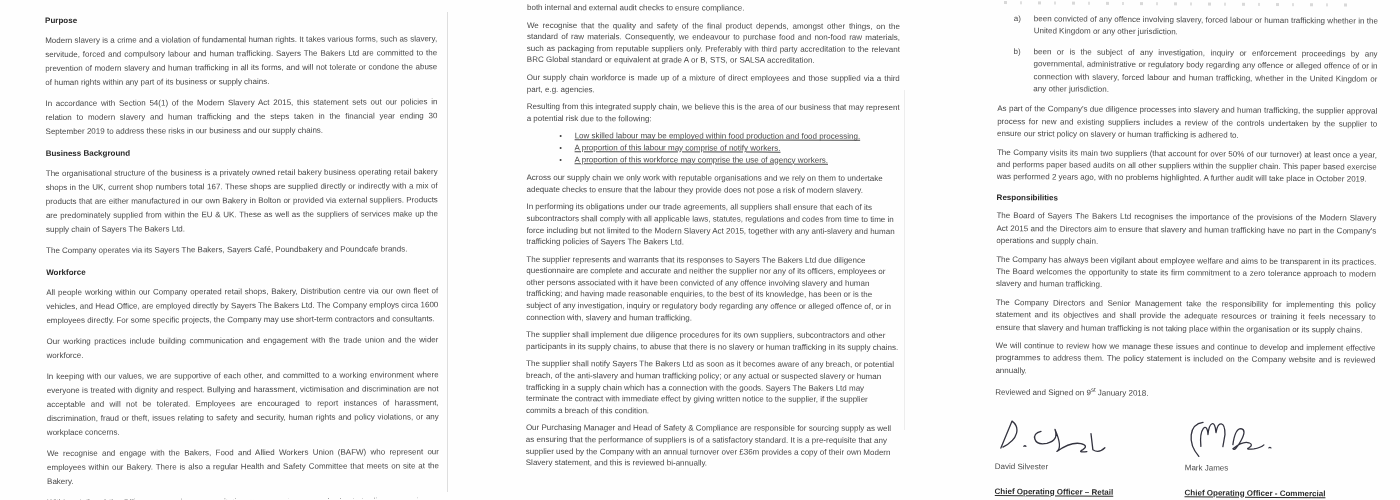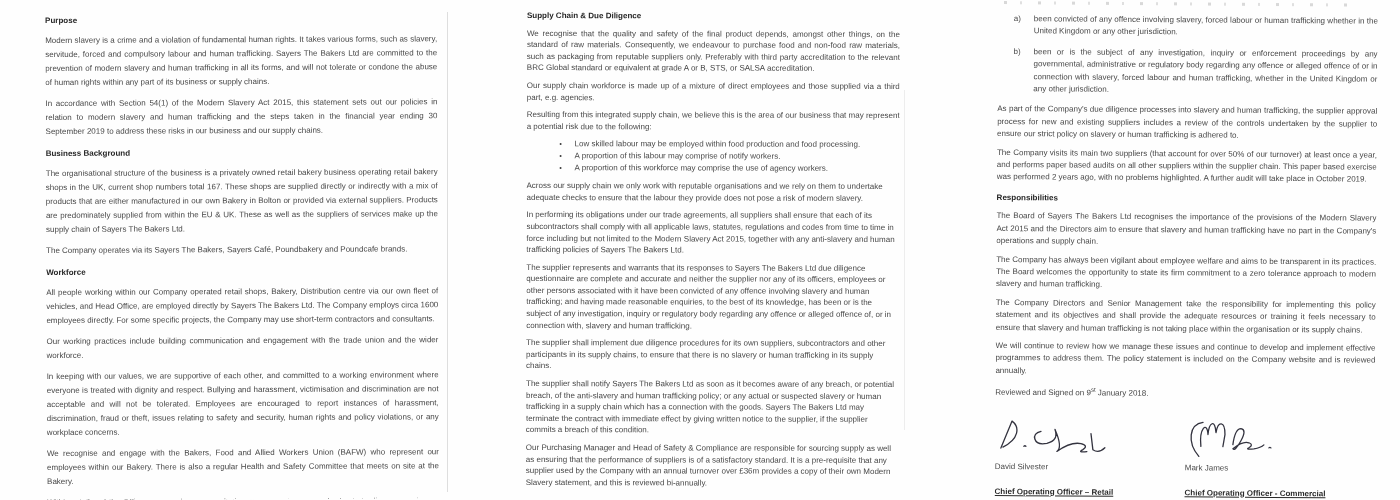--- a/index.html
+++ b/index.html
@@ -7,21 +7,21 @@
     width:1400px;height:500px;position:relative;overflow:hidden;
     background:#fefefe;
     font-family:"Liberation Sans",sans-serif;
     color:#474747;
   }
   .page{position:absolute;overflow:hidden;transform-origin:top left;}
   .page p{margin:0 0 6px;text-align:justify;}
   .page p.left{text-align:left;}
   .hd{font-weight:bold;color:#262626;margin:8px 0 6px;}
   .page ul{margin:2px 0 7px;padding-left:44px;list-style:disc;}
-  .page li{padding-left:4px;}
+  .page li{padding-left:4px;text-decoration:underline;}
   .page li::marker{color:#3c3c3c;font-size:7px;}
   .alpha{margin:0 0 4px;}
   .arow{display:flex;gap:7px;margin:0 0 8px;padding-left:16px;}
   .alab{flex:0 0 13px;}
   .atx{flex:1;text-align:justify;}
 
   .page1{left:45px;top:6px;width:392px;height:494px;font-size:8px;line-height:14px;transform:rotate(-0.25deg);}
   .page1 p{margin-bottom:7px;}
   .page2{left:527px;top:2px;width:373px;height:498px;font-size:8px;line-height:11.6px;transform:rotate(0.15deg);}
   .page3{left:998px;top:0;width:380px;height:500px;font-size:8px;line-height:12.4px;transform:rotate(0.4deg);}
@@ -59,33 +59,33 @@
       <p>All people working within our Company operated retail shops, Bakery, Distribution centre via our own fleet of vehicles, and Head Office, are employed directly by Sayers The Bakers Ltd.  The Company employs circa 1600 employees directly.  For some specific projects, the Company may use short-term contractors and consultants.</p>
       <p>Our working practices include building communication and engagement with the trade union and the wider workforce.</p>
       <p>In keeping with our values, we are supportive of each other, and committed to a working environment where everyone is treated with dignity and respect.  Bullying and harassment, victimisation and discrimination are not acceptable and will not be tolerated.  Employees are encouraged to report instances of harassment, discrimination, fraud or theft, issues relating to safety and security, human rights and policy violations, or any workplace concerns.</p>
       <p>We recognise and engage with the Bakers, Food and Allied Workers Union (BAFW) who represent our employees within our Bakery.  There is also a regular Health and Safety Committee that meets on site at the Bakery.</p>
       <p>Within retail and the Offices, an employee consultation group meet on a regular basis to discuss any issues relating to employment, terms and conditions, health and safety etc.</p>
     </div>
 </div>
 
 <div class="page page2">
   <div>
-      <div class="hd">Supply Chain &amp; Due Diligence</div>
+      <p class="left">both internal and external audit checks to ensure compliance.</p>
       <p>We recognise that the quality and safety of the final product depends, amongst other things, on the standard of raw materials.  Consequently, we endeavour to purchase food and non-food raw materials, such as packaging from reputable suppliers only.  Preferably with third party accreditation to the relevant BRC Global standard or equivalent at grade A or B, STS, or SALSA accreditation.</p>
       <p>Our supply chain workforce is made up of a mixture of direct employees and those supplied via a third part, e.g. agencies.</p>
       <p>Resulting from this integrated supply chain, we believe this is the area of our business that may represent a potential risk due to the following:</p>
       <ul>
         <li>Low skilled labour may be employed within food production and food processing.</li>
         <li>A proportion of this labour may comprise of notify workers.</li>
         <li>A proportion of this workforce may comprise the use of agency workers.</li>
       </ul>
       <p class="left">Across our supply chain we only work with reputable organisations and we rely on them to undertake adequate checks to ensure that the labour they provide does not pose a risk of modern slavery.</p>
       <p class="left">In performing its obligations under our trade agreements, all suppliers shall ensure that each of its subcontractors shall comply with all applicable laws, statutes, regulations and codes from time to time in force including but not limited to the Modern Slavery Act 2015, together with any anti-slavery and human trafficking policies of Sayers The Bakers Ltd.</p>
       <p class="left">The supplier represents and warrants that its responses to Sayers The Bakers Ltd due diligence questionnaire are complete and accurate and neither the supplier nor any of its officers, employees or other persons associated with it have been convicted of any offence involving slavery and human trafficking; and having made reasonable enquiries, to the best of its knowledge, has been or is the subject of any investigation, inquiry or regulatory body regarding any offence or alleged offence of, or in connection with, slavery and human trafficking.</p>
-      <p class="left">The supplier shall implement due diligence procedures for its own suppliers, subcontractors and other participants in its supply chains, to ensure that there is no slavery or human trafficking in its supply chains.</p>
+      <p class="left">The supplier shall implement due diligence procedures for its own suppliers, subcontractors and other participants in its supply chains, to abuse that there is no slavery or human trafficking in its supply chains.</p>
       <p class="left">The supplier shall notify Sayers The Bakers Ltd as soon as it becomes aware of any breach, or potential breach, of the anti-slavery and human trafficking policy; or any actual or suspected slavery or human trafficking in a supply chain which has a connection with the goods.  Sayers The Bakers Ltd may terminate the contract with immediate effect by giving written notice to the supplier, if the supplier commits a breach of this condition.</p>
       <p class="left">Our Purchasing Manager and Head of Safety &amp; Compliance are responsible for sourcing supply as well as ensuring that the performance of suppliers is of a satisfactory standard.   It is a pre-requisite that any supplier used by the Company with an annual turnover over £36m provides a copy of their own Modern Slavery statement, and this is reviewed bi-annually.</p>
     </div>
 </div>
 
 <div class="page page3">
   <div>
       <div class="frag"></div>
       <div class="alpha">
         <div class="arow">

